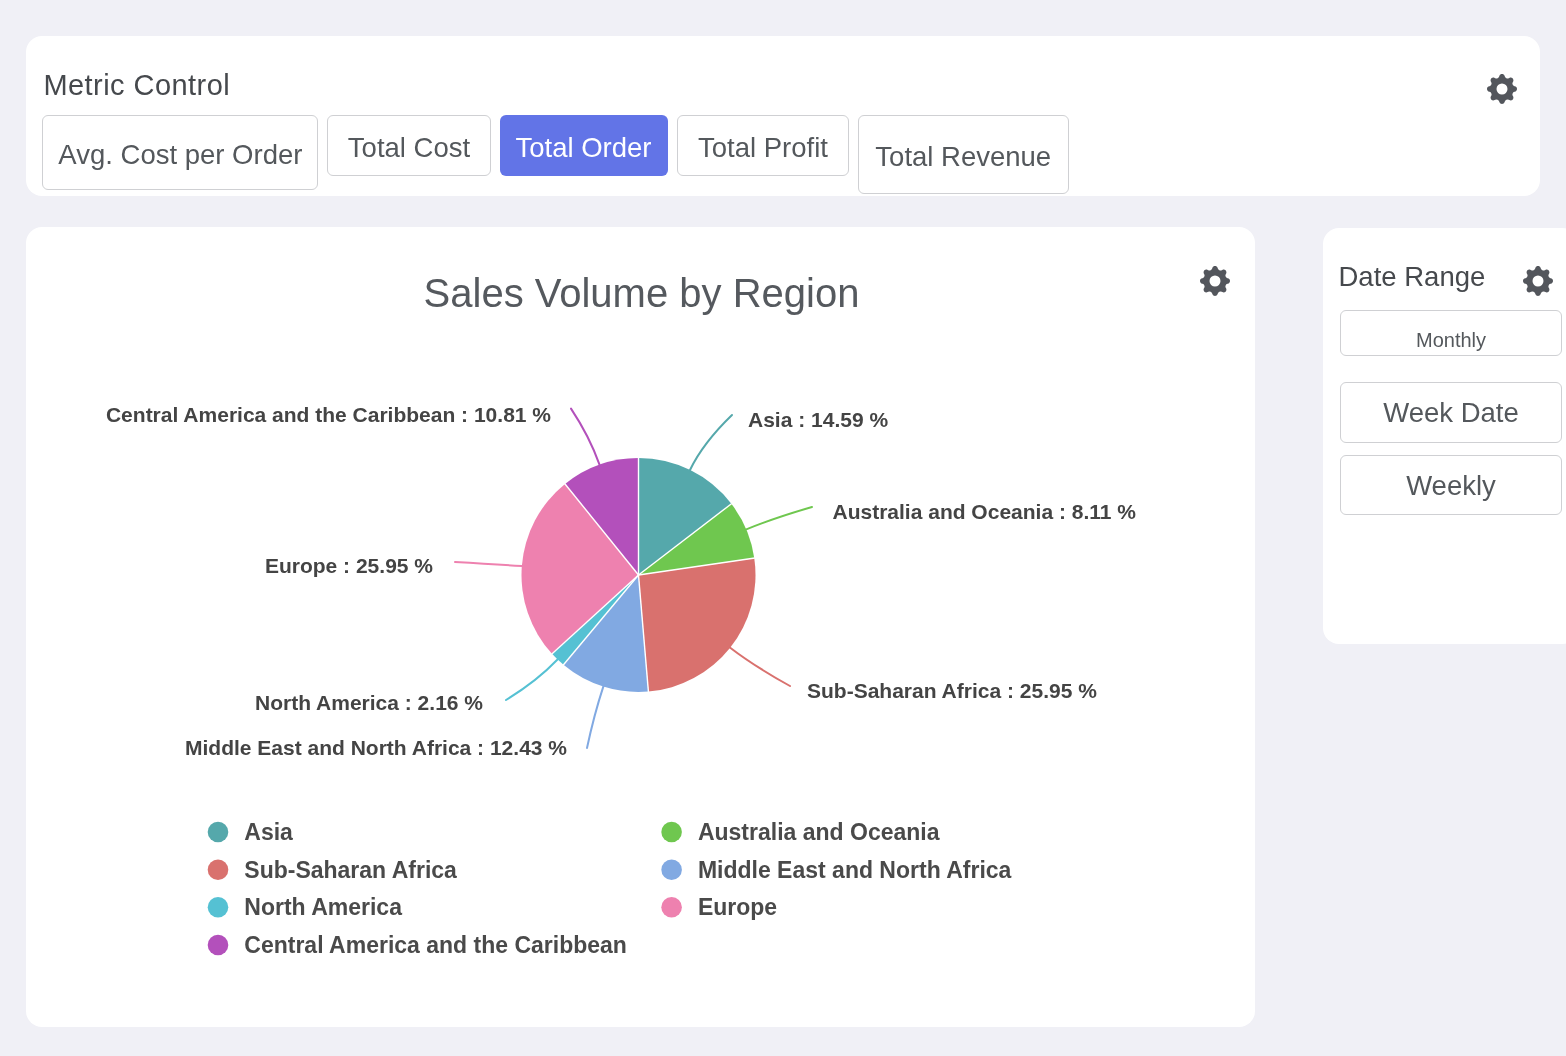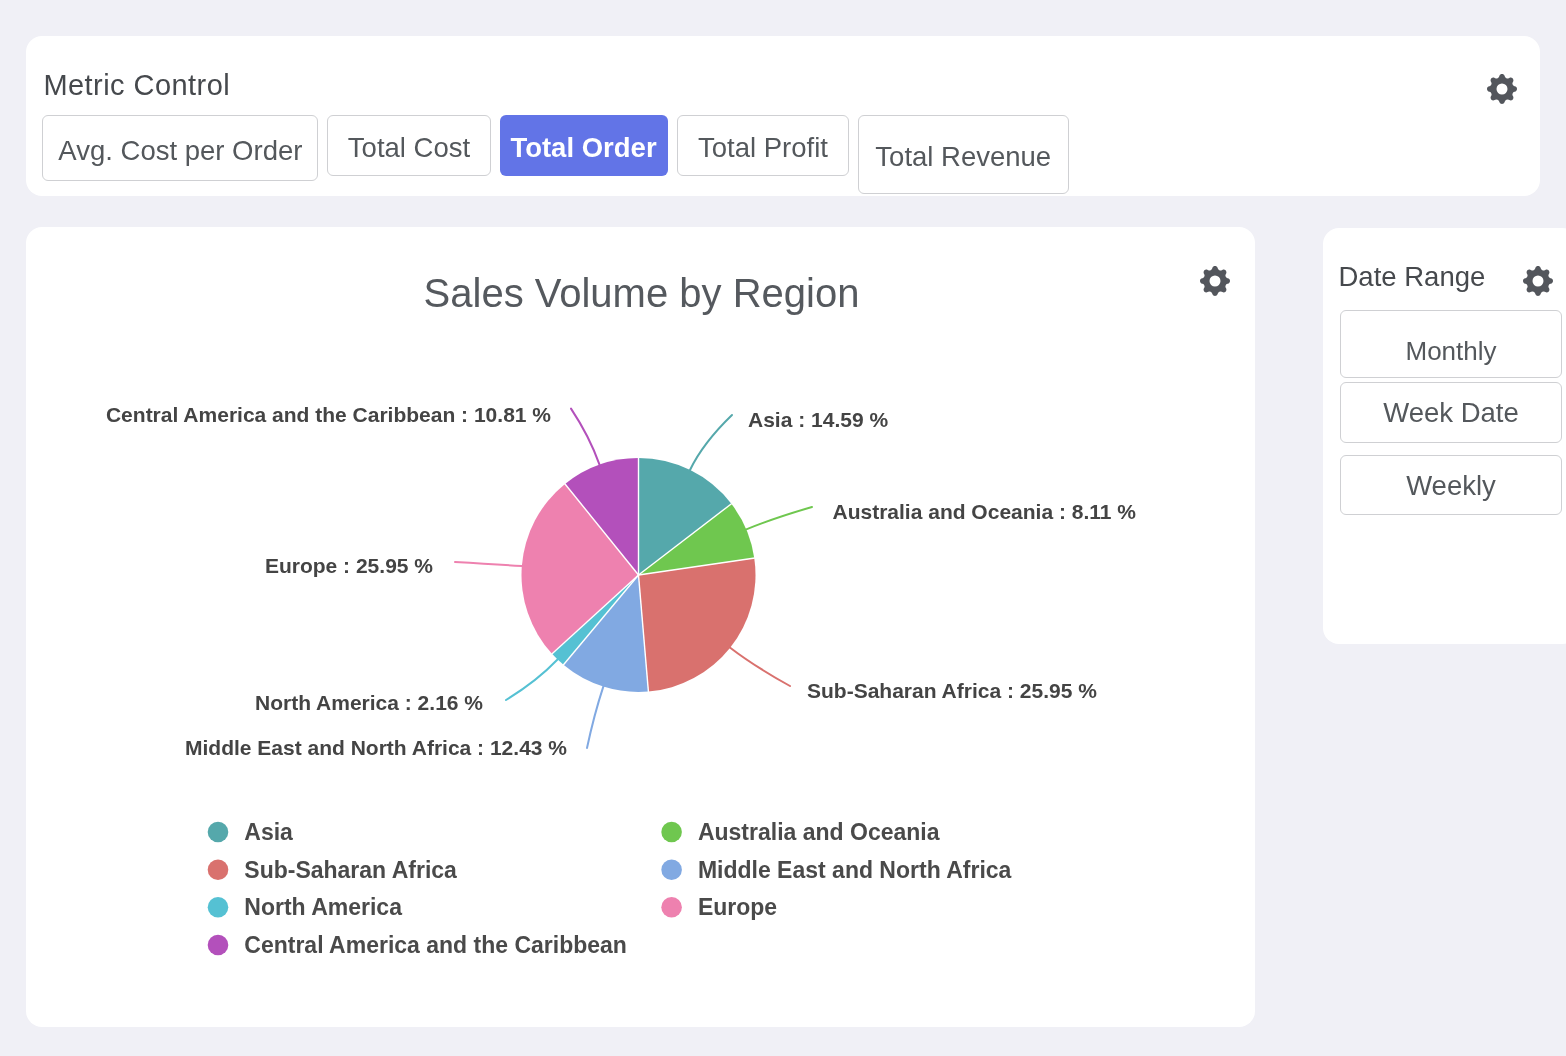--- a/index.html
+++ b/index.html
@@ -1,27 +1,27 @@
 <!DOCTYPE html>
 <html><head><meta charset="utf-8"><title>Dashboard</title><style>
 html,body{margin:0;padding:0;width:1566px;height:1056px;background:#F0F0F6;
 font-family:"Liberation Sans",sans-serif;}
 .card{position:absolute;background:#fff;border-radius:16px;}
 .ctitle{position:absolute;font-size:29px;color:#46494D;white-space:nowrap;}
 .btn{position:absolute;box-sizing:border-box;border:1px solid #CFD0D3;border-radius:6px;
 background:#fff;color:#54585C;display:flex;align-items:center;justify-content:center;
 white-space:nowrap;}
-.btn.active{background:#6274E7;border:none;color:#fff;font-weight:bold;}
+.btn.active{background:#6274E7;border:none;color:#fff;}
 .plabel{font-size:21px;font-weight:bold;fill:#444444;}
 .ltext{font-size:23px;font-weight:bold;fill:#4A4A4A;}
 </style></head>
 <body>
 <div class="card" style="left:26px;top:36px;width:1514px;height:160px">
   <div class="ctitle" style="left:17.4px;top:33px;letter-spacing:0.45px">Metric Control</div>
-  <div class="btn" style="left:16.4px;top:79px;width:276px;height:66px;font-size:27.5px;padding-top:5px">Avg. Cost per Order</div>
+  <div class="btn" style="left:16.4px;top:79px;width:276px;height:75px;font-size:27.5px;padding-top:5px">Avg. Cost per Order</div>
   <div class="btn" style="left:301px;top:79px;width:164px;height:61px;font-size:27.5px;padding-top:5px">Total Cost</div>
   <div class="btn active" style="left:473.5px;top:79px;width:168px;height:61px;font-size:27.5px;padding-top:5px">Total Order</div>
   <div class="btn" style="left:651px;top:79px;width:172px;height:61px;font-size:27.5px;padding-top:5px">Total Profit</div>
   <div class="btn" style="left:832px;top:79px;width:210.5px;height:79px;font-size:27.5px;padding-top:5px">Total Revenue</div>
   <svg style="position:absolute;left:1461px;top:37.5px" width="30" height="30" viewBox="0 0 16 16">
       <path d="M9.405 1.05c-.413-1.4-2.397-1.4-2.81 0l-.1.34a1.464 1.464 0 0 1-2.105.872l-.31-.17c-1.283-.698-2.686.705-1.987 1.987l.169.311c.446.82.023 1.841-.872 2.105l-.34.1c-1.4.413-1.4 2.397 0 2.81l.34.1a1.464 1.464 0 0 1 .872 2.105l-.17.31c-.698 1.283.705 2.686 1.987 1.987l.311-.169a1.464 1.464 0 0 1 2.105.872l.1.34c.413 1.4 2.397 1.4 2.81 0l.1-.34a1.464 1.464 0 0 1 2.105-.872l.31.17c1.283.698 2.686-.705 1.987-1.987l-.169-.311a1.464 1.464 0 0 1 .872-2.105l.34-.1c1.4-.413 1.4-2.397 0-2.81l-.34-.1a1.464 1.464 0 0 1-.872-2.105l.17-.31c.698-1.283-.705-2.686-1.987-1.987l-.311.169a1.464 1.464 0 0 1-2.105-.872l-.1-.34zM8 10.93a2.93 2.93 0 1 1 0-5.86 2.93 2.93 0 0 1 0 5.86z" fill="#53565C" fill-rule="evenodd"></path>
     </svg>
 </div>
 
 <div class="card" style="left:26px;top:227px;width:1229px;height:800px">
@@ -73,16 +73,16 @@
 <svg style="position:absolute;left:1174px;top:39px" width="30" height="30" viewBox="0 0 16 16">
       <path d="M9.405 1.05c-.413-1.4-2.397-1.4-2.81 0l-.1.34a1.464 1.464 0 0 1-2.105.872l-.31-.17c-1.283-.698-2.686.705-1.987 1.987l.169.311c.446.82.023 1.841-.872 2.105l-.34.1c-1.4.413-1.4 2.397 0 2.81l.34.1a1.464 1.464 0 0 1 .872 2.105l-.17.31c-.698 1.283.705 2.686 1.987 1.987l.311-.169a1.464 1.464 0 0 1 2.105.872l.1.34c.413 1.4 2.397 1.4 2.81 0l.1-.34a1.464 1.464 0 0 1 2.105-.872l.31.17c1.283.698 2.686-.705 1.987-1.987l-.169-.311a1.464 1.464 0 0 1 .872-2.105l.34-.1c1.4-.413 1.4-2.397 0-2.81l-.34-.1a1.464 1.464 0 0 1-.872-2.105l.17-.31c.698-1.283-.705-2.686-1.987-1.987l-.311.169a1.464 1.464 0 0 1-2.105-.872l-.1-.34zM8 10.93a2.93 2.93 0 1 1 0-5.86 2.93 2.93 0 0 1 0 5.86z" fill="#53565C" fill-rule="evenodd"></path>
     </svg>
 </div>
 
 <div class="card" style="left:1323px;top:228px;width:255px;height:416px">
   <div class="ctitle" style="left:15.5px;top:32.5px;font-size:27.5px">Date Range</div>
   <svg style="position:absolute;left:199.9px;top:37.5px" width="30" height="30" viewBox="0 0 16 16">
       <path d="M9.405 1.05c-.413-1.4-2.397-1.4-2.81 0l-.1.34a1.464 1.464 0 0 1-2.105.872l-.31-.17c-1.283-.698-2.686.705-1.987 1.987l.169.311c.446.82.023 1.841-.872 2.105l-.34.1c-1.4.413-1.4 2.397 0 2.81l.34.1a1.464 1.464 0 0 1 .872 2.105l-.17.31c-.698 1.283.705 2.686 1.987 1.987l.311-.169a1.464 1.464 0 0 1 2.105.872l.1.34c.413 1.4 2.397 1.4 2.81 0l.1-.34a1.464 1.464 0 0 1 2.105-.872l.31.17c1.283.698 2.686-.705 1.987-1.987l-.169-.311a1.464 1.464 0 0 1 .872-2.105l.34-.1c1.4-.413 1.4-2.397 0-2.81l-.34-.1a1.464 1.464 0 0 1-.872-2.105l.17-.31c.698-1.283-.705-2.686-1.987-1.987l-.311.169a1.464 1.464 0 0 1-2.105-.872l-.1-.34zM8 10.93a2.93 2.93 0 1 1 0-5.86 2.93 2.93 0 0 1 0 5.86z" fill="#53565C" fill-rule="evenodd"></path>
     </svg>
-  <div class="btn" style="left:17px;top:81.5px;width:222px;height:68px;font-size:26px;padding-top:16px">Monthly</div>
+  <div class="btn" style="left:17px;top:81.5px;width:222px;height:46px;font-size:20px;padding-top:16px">Monthly</div>
   <div class="btn" style="left:17px;top:154px;width:222px;height:60.5px;font-size:27.5px;padding-top:1px">Week Date</div>
   <div class="btn" style="left:17px;top:226.5px;width:222px;height:60.5px;font-size:27.5px;padding-top:1.5px">Weekly</div>
 </div>
 
 </body></html>

